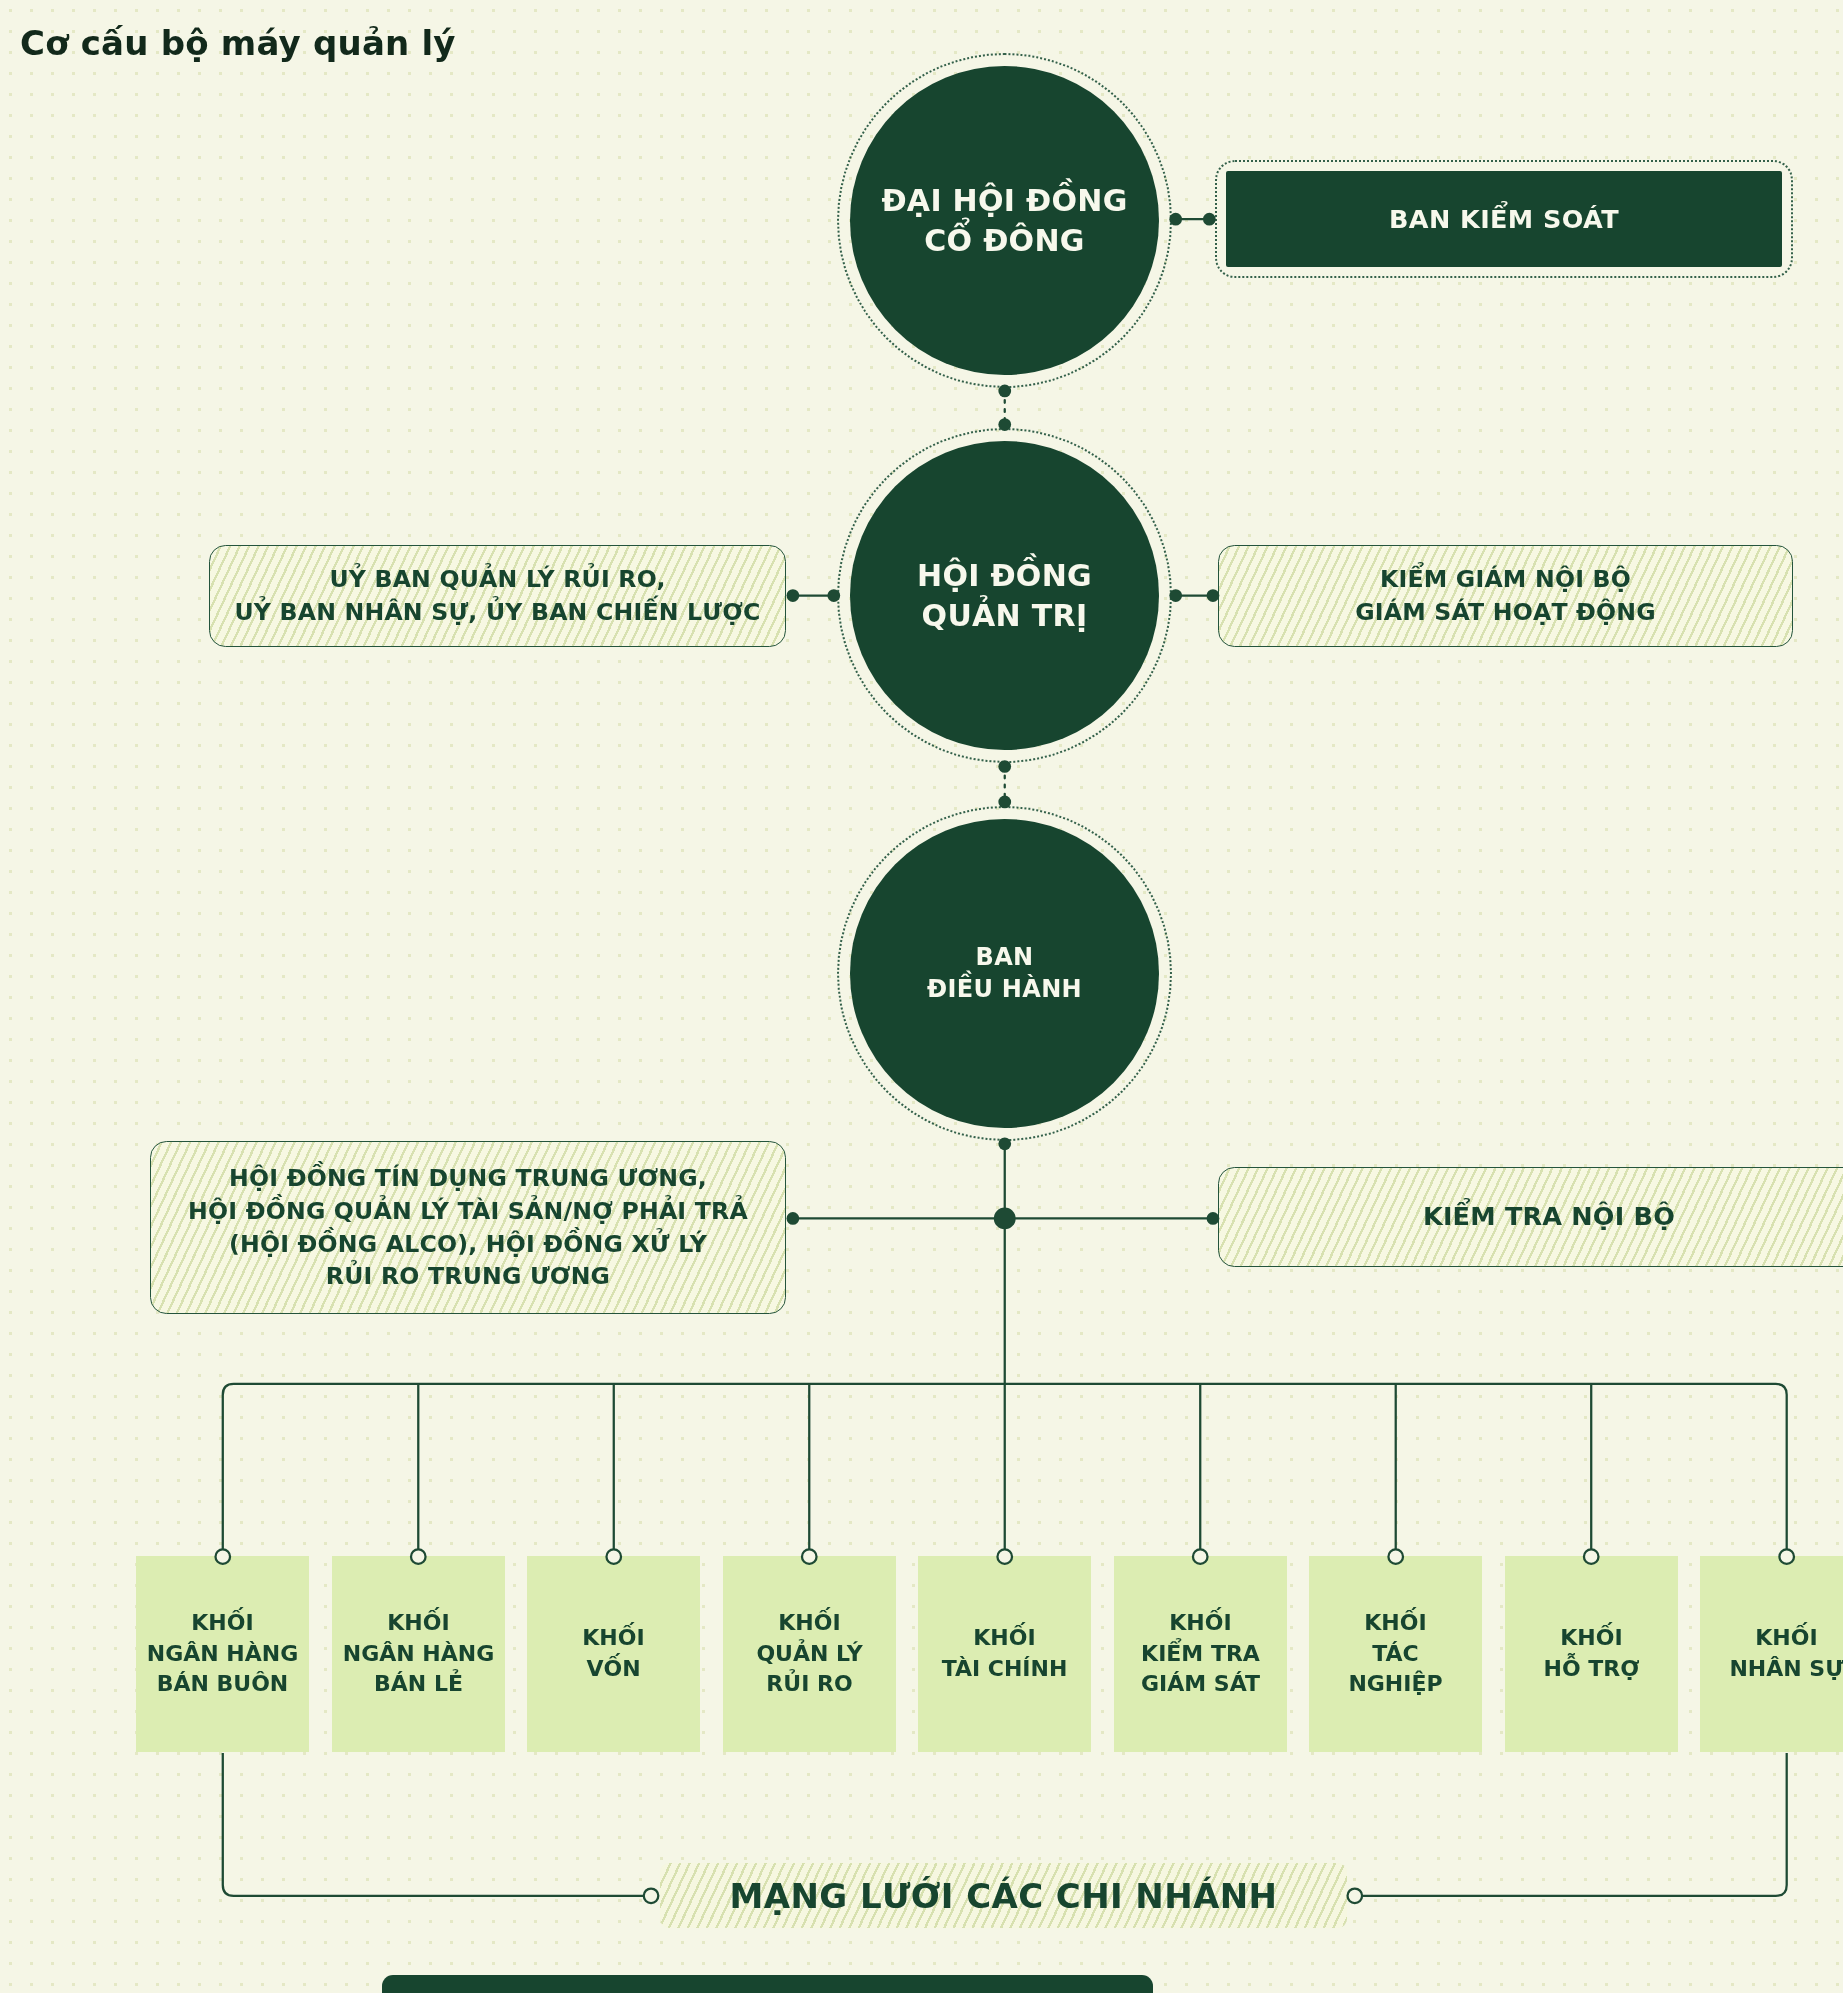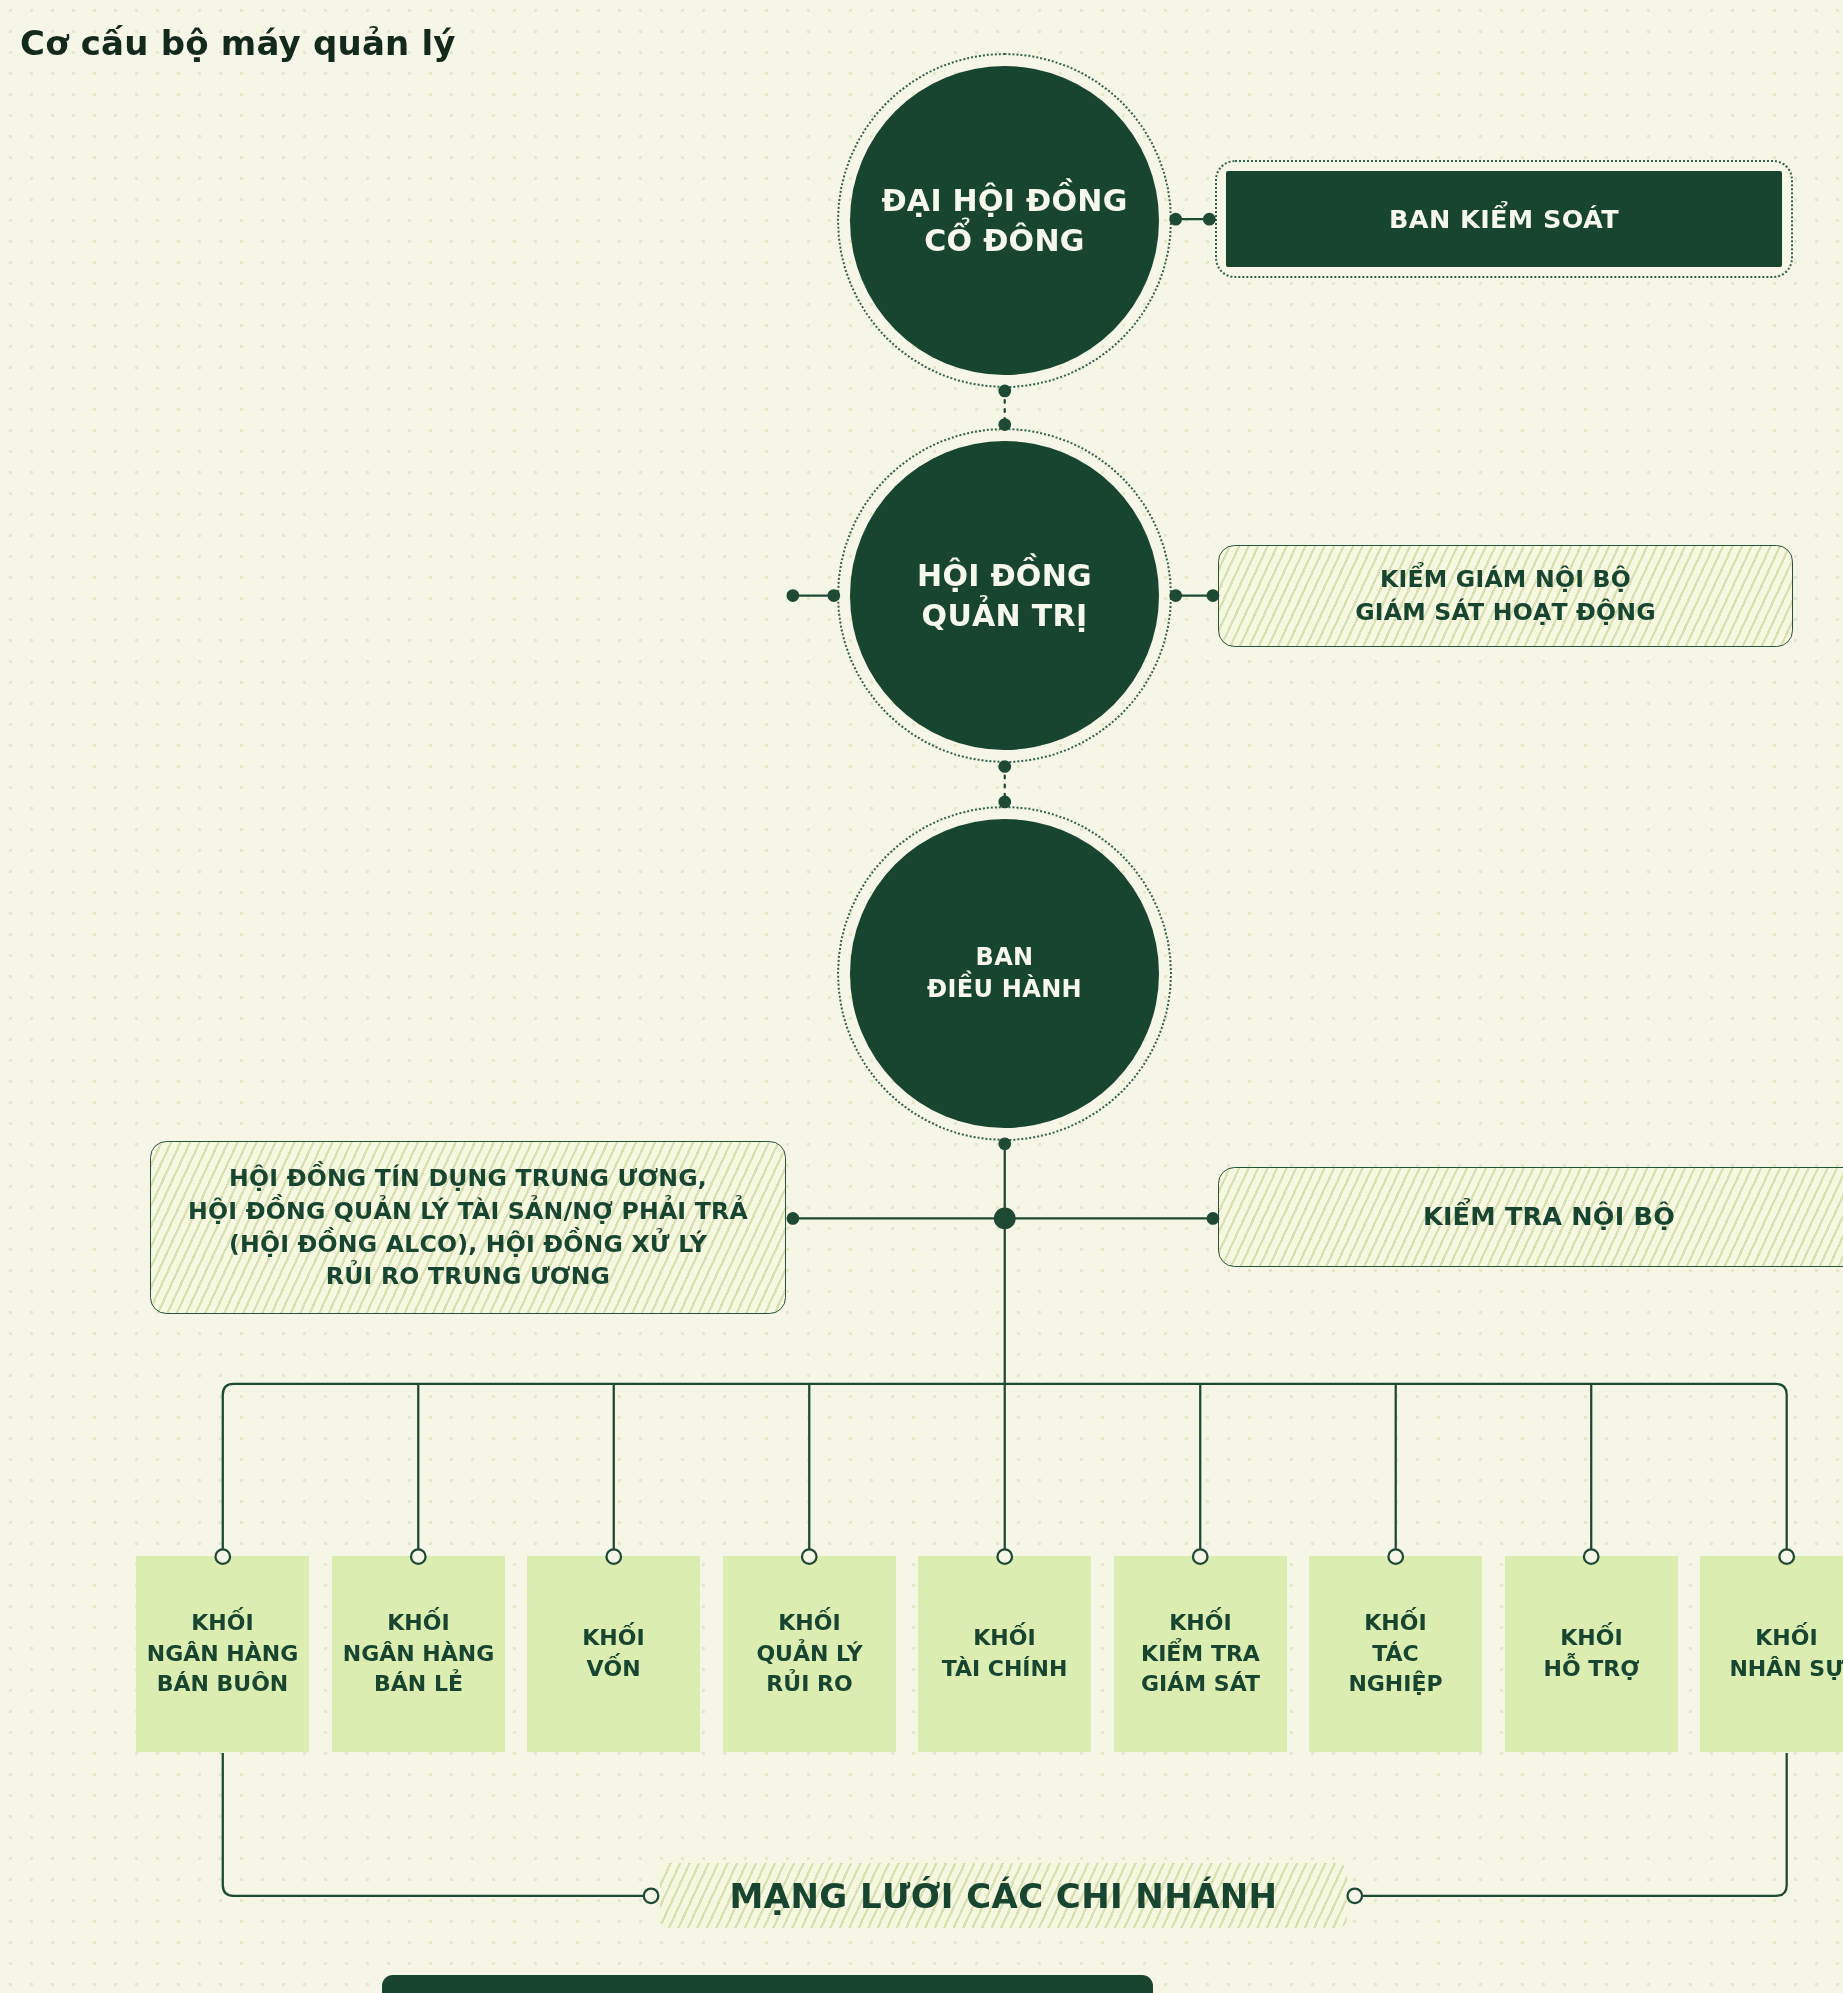--- a/index.html
+++ b/index.html
@@ -139,20 +139,22 @@
 
   <div class="dark-box-outline">
     <div class="dark-box">BAN KIỂM SOÁT</div>
   </div>
 
   <div class="ring" style="left:837px; top:428px;">
     <div class="circle" style="font-size:30px;">HỘI ĐỒNG
 QUẢN TRỊ</div>
   </div>
 
+  <div class="hatch-box" style="left:209px; top:545px; width:577px; height:102px;">UỶ BAN QUẢN LÝ RỦI RO,
+UỶ BAN NHÂN SỰ, ỦY BAN CHIẾN LƯỢC</div>
 
   <div class="hatch-box" style="left:1218px; top:545px; width:575px; height:102px;">KIỂM GIÁM NỘI BỘ
 GIÁM SÁT HOẠT ĐỘNG</div>
 
   <div class="ring" style="left:837px; top:806px;">
     <div class="circle" style="font-size:24px;">BAN
 ĐIỀU HÀNH</div>
   </div>
 
   <div class="hatch-box" style="left:150px; top:1141px; width:636px; height:173px;">HỘI ĐỒNG TÍN DỤNG TRUNG ƯƠNG,

